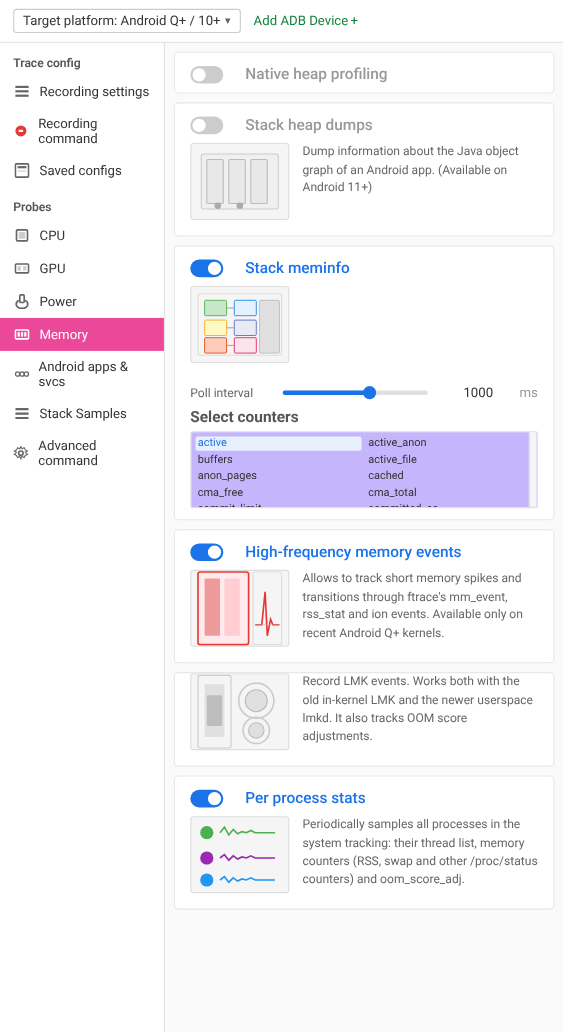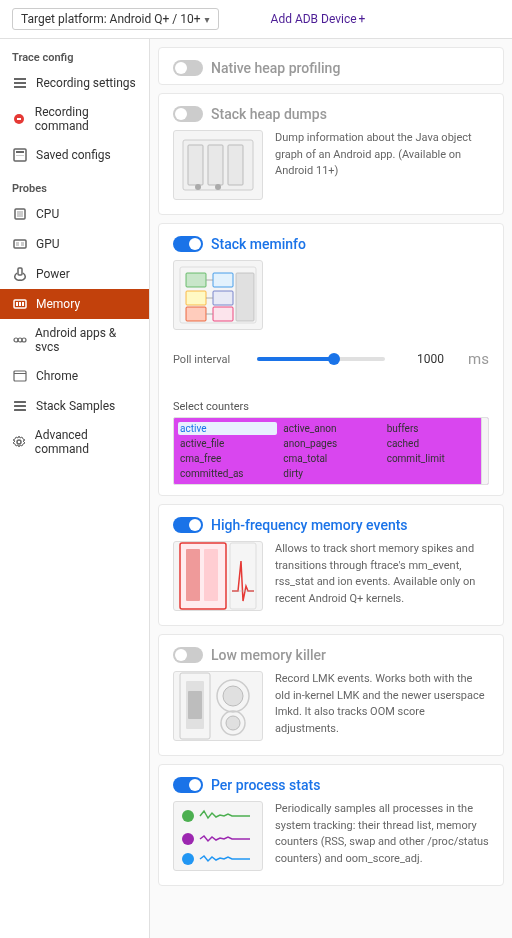--- a/index.html
+++ b/index.html
@@ -12,38 +12,37 @@
       overflow-x: hidden;
     }
 
     
     .top-bar {
       display: flex;
       align-items: center;
       padding: 8px 12px;
       border-bottom: 1px solid #e0e0e0;
       background: #fff;
-      gap: 40px;
     }
     .platform-select {
       display: flex;
       align-items: center;
       gap: 4px;
       font-size: 12px;
       color: #333;
       cursor: pointer;
       border: 1px solid #ccc;
       border-radius: 3px;
       padding: 3px 8px;
     }
     .platform-select .chevron { font-size: 10px; color: #666; }
     .add-adb {
       margin-left: 12px;
       font-size: 12px;
-      color: #4c1d95;
+      color: #15803d;
       cursor: pointer;
       display: flex;
       align-items: center;
       gap: 2px;
     }
 
     
     .layout {
       display: flex;
       height: calc(938px - 38px);
@@ -69,21 +68,21 @@
       display: flex;
       align-items: center;
       gap: 8px;
       padding: 7px 12px;
       cursor: pointer;
       color: #333;
       font-size: 12px;
       border-radius: 0;
     }
     .sidebar-item.active {
-      background: #c2410c;
+      background: #ec4899;
       color: #fff;
     }
     .sidebar-item.active .sidebar-icon { color: #fff; }
     .sidebar-icon {
       width: 16px;
       height: 16px;
       display: flex;
       align-items: center;
       justify-content: center;
       color: #666;
@@ -101,21 +100,21 @@
     .probe-card {
       background: #fff;
       border: 1px solid #e8e8e8;
       margin: 8px;
       border-radius: 4px;
       overflow: hidden;
     }
     .probe-header {
       display: flex;
       align-items: flex-start;
-      gap: 8px;
+      gap: 20px;
       padding: 12px 14px 8px 14px;
     }
     .probe-title {
       font-size: 14px;
       font-weight: 500;
       color: #333;
     }
     .probe-title.enabled { color: #1a73e8; }
     .probe-body {
       display: flex;
@@ -192,43 +191,42 @@
     .slider-thumb {
       position: absolute;
       width: 12px;
       height: 12px;
       border-radius: 50%;
       background: #1a73e8;
       top: -4px;
       left: calc(60% - 6px);
     }
     .poll-value { font-size: 12px; color: #333; min-width: 35px; text-align: right; }
-    .poll-unit { font-size: 15px; color: #999; }
+    .poll-unit { font-size: 12px; color: #999; }
 
     
     .counters-section {
       padding: 4px 14px 10px 14px;
     }
     .counters-label {
-      font-size: 11px;
-      font-weight: 400;
+      font-size: 14px;
+      font-weight: 700;
       color: #555;
       margin-bottom: 4px;
-      margin-top: 24px;
     }
     .counters-grid {
       display: grid;
-      grid-template-columns: repeat(3, 1fr);
+      grid-template-columns: repeat(2, 1fr);
       gap: 2px 4px;
       border: 1px solid #e0e0e0;
       border-radius: 2px;
       padding: 4px;
       max-height: 70px;
       overflow-y: auto;
-      background: #d946ef;
+      background: #c4b5fd;
       position: relative;
     }
     .counters-grid::after {
       content: '';
       position: absolute;
       right: 0; top: 0; bottom: 0;
       width: 6px;
       background: #f5f5f5;
       border-left: 1px solid #ddd;
     }
@@ -351,29 +349,20 @@
       <span class="sidebar-icon">
         <svg width="14" height="14" viewBox="0 0 14 14">
             <circle cx="3" cy="7" r="2" fill="none" stroke="#666" stroke-width="1.2"></circle>
             <circle cx="7" cy="7" r="2" fill="none" stroke="#666" stroke-width="1.2"></circle>
             <circle cx="11" cy="7" r="2" fill="none" stroke="#666" stroke-width="1.2"></circle>
           </svg>
       </span>
       <span>Android apps &amp; svcs</span>
     </div>
 
-    <div class="sidebar-item">
-      <span class="sidebar-icon">
-        <svg width="14" height="14" viewBox="0 0 14 14">
-            <rect x="1" y="2" width="12" height="10" rx="1" fill="none" stroke="#666" stroke-width="1.2"></rect>
-            <rect x="1" y="4" width="12" height="1" fill="#666"></rect>
-          </svg>
-      </span>
-      <span>Chrome</span>
-    </div>
 
     <div class="sidebar-item">
       <span class="sidebar-icon">
         <svg width="14" height="14" viewBox="0 0 14 14">
             <rect x="1" y="2" width="12" height="2" fill="#666" rx="0.5"></rect>
             <rect x="1" y="6" width="12" height="2" fill="#666" rx="0.5"></rect>
             <rect x="1" y="10" width="12" height="2" fill="#666" rx="0.5"></rect>
           </svg>
       </span>
       <span>Stack Samples</span>
@@ -484,24 +473,20 @@
             <rect x="52" y="2" width="26" height="66" rx="2" fill="#f5f5f5" stroke="#ddd"></rect>
             <polyline points="54,50 60,50 63,20 65,60 68,45 70,50 76,50" fill="none" stroke="#e53935" stroke-width="1.5"></polyline>
             <line x1="54" y1="50" x2="76" y2="50" stroke="#bbb" stroke-width="0.5"></line>
           </svg>
         </div>
         <div class="probe-desc">Allows to track short memory spikes and transitions through ftrace's mm_event, rss_stat and ion events. Available only on recent Android Q+ kernels.</div>
       </div>
     </div>
 
     <div class="probe-card disabled">
-      <div class="probe-header">
-        <div class="toggle"></div>
-        <span class="probe-title">Low memory killer</span>
-      </div>
       <div class="probe-body">
         <div class="probe-image">
           <svg width="80" height="70" viewBox="0 0 80 70">
             <rect x="2" y="2" width="30" height="66" rx="2" fill="#f5f5f5" stroke="#ccc"></rect>
             <rect x="8" y="10" width="18" height="48" rx="1" fill="#e0e0e0"></rect>
             <rect x="10" y="20" width="14" height="28" fill="#bdbdbd" rx="1"></rect>
             <circle cx="55" cy="25" r="16" fill="none" stroke="#ccc" stroke-width="1.5"></circle>
             <circle cx="55" cy="25" r="10" fill="#e0e0e0" stroke="#bbb" stroke-width="1"></circle>
             <circle cx="55" cy="52" r="12" fill="none" stroke="#ccc" stroke-width="1.5"></circle>
             <circle cx="55" cy="52" r="7" fill="#e0e0e0" stroke="#bbb" stroke-width="1"></circle>

